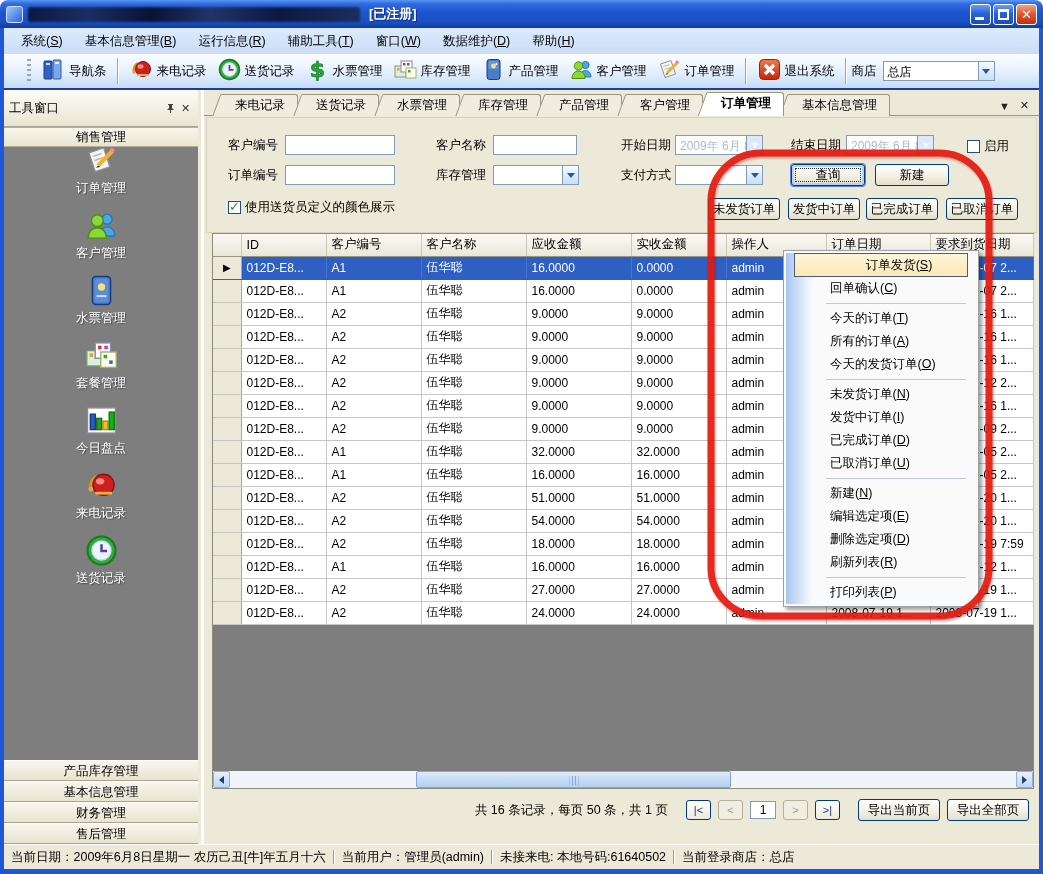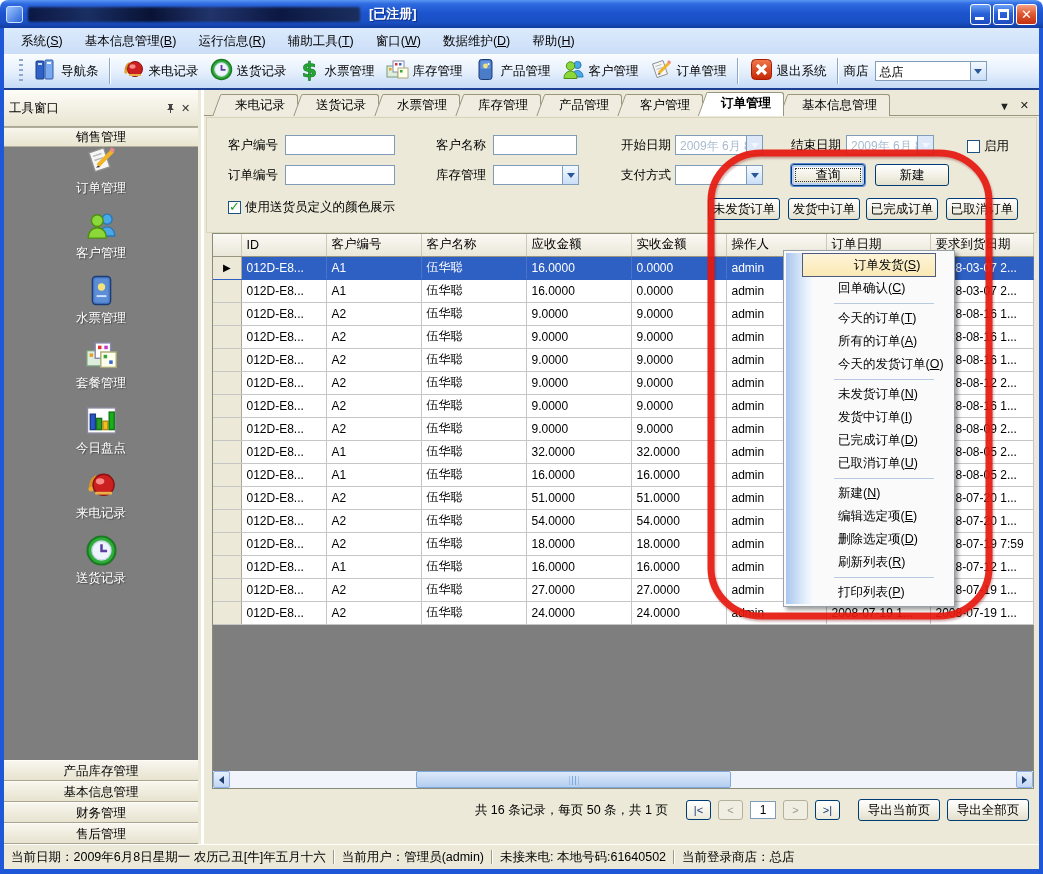--- a/index.html
+++ b/index.html
@@ -39,21 +39,21 @@
   .menubar{
     position:absolute; left:4px; right:4px; top:28px; height:26px;
     background:linear-gradient(180deg,#dcebfc,#cbdef8); display:flex; align-items:center; padding-left:6px;
   }
   .menubar .mitem{ padding:4px 11px; font-size:12.5px; cursor:default; }
 
   
   .toolbar{
     position:absolute; left:4px; right:4px; top:54px; height:36px;
     background:linear-gradient(180deg,#fbfdff 0%,#e4effc 55%,#c6dbf7 100%);
-    border-bottom:2px solid #1c3f94; display:flex; align-items:center; padding:0 12px;
+    border-bottom:2px solid #1c3f94; display:flex; align-items:center; padding:0 20px;
   }
   .tb-grip{ width:4px; height:24px; margin:0 5px 0 3px;
     background:repeating-linear-gradient(180deg,#8fa8cc 0 2px,transparent 2px 5px); }
   .tb-sep{ width:2px; height:26px; margin:0 5px; border-left:1px solid #8fa8c8; border-right:1px solid #fff; }
   .tb-btn{ display:flex; align-items:center; gap:3px; padding:2px 5px; font-size:12.5px; cursor:pointer; border-radius:2px; }
   .tb-btn svg{ width:25px; height:25px; }
   .tb-shop{ display:flex; align-items:center; gap:6px; font-size:12.5px; }
   .combo{ display:flex; height:20px; border:1px solid #7f9db9; background:#fff; }
   .combo .cval{ flex:1; padding:2px 4px; font-size:12px; white-space:nowrap; overflow:hidden; }
   .combo .carr{ width:16px; background:linear-gradient(180deg,#f4f9ff,#cadef8); border-left:1px solid #7f9db9;
@@ -144,22 +144,22 @@
   .pg-input{ width:26px; height:18px; border:1px solid #7f9db9; text-align:center; font-size:12px; }
   .pg-export{ position:static; width:82px; }
   .pager .gap{ width:4px; }
 
   
   .statusbar{ position:absolute; left:4px; right:0; top:844px; height:25px; background:#ece9d8;
     border-top:1px solid #fff; display:flex; align-items:center; padding:0 7px; font-size:12.5px; white-space:nowrap; }
   .statusbar .seg-div{ width:2px; height:14px; margin:0 7px; border-left:1px solid #9d9a84; border-right:1px solid #fff; }
 
   
-  .ctx-menu{ position:absolute; left:783px; top:250px; width:172px; z-index:50;
-    background:#fafafa; border:1px solid #98a0a8; box-shadow:3px 3px 4px rgba(0,0,0,.38); padding:2px 16px; }
+  .ctx-menu{ position:absolute; left:783px; top:250px; width:196px; z-index:50;
+    background:#fafafa; border:1px solid #98a0a8; box-shadow:3px 3px 4px rgba(0,0,0,.38); padding:2px 8px; }
   .ctx-strip{ position:absolute; left:2px; top:2px; bottom:2px; width:27px;
     background:linear-gradient(90deg,#a8c6ee,#e4eefb 70%,#f8fbff); }
   .ctx-item{ position:relative; height:23px; line-height:23px; padding-left:38px; font-size:12.5px; white-space:nowrap; cursor:pointer; }
   .ctx-item.selected{ height:24px; line-height:22px; margin:0 2px; padding-left:36px; text-align:center;
     background:linear-gradient(180deg,#fdf4d8,#fbe9b4); border:1px solid #4e5a7f; }
   .ctx-sep{ height:1px; background:#b9c9e2; margin:3px 4px 3px 34px; }
 
   
   .annotation{ position:absolute; left:0; top:0; z-index:100; pointer-events:none; }
 </style>

